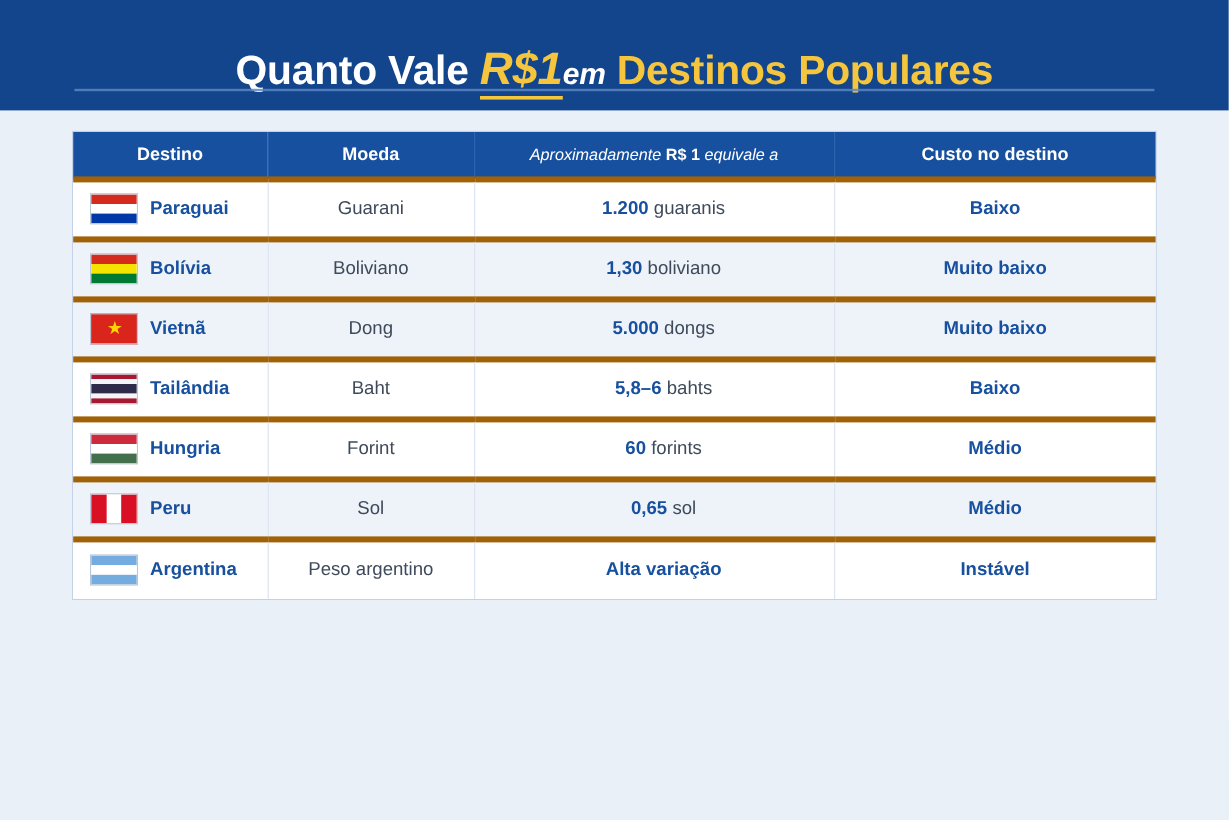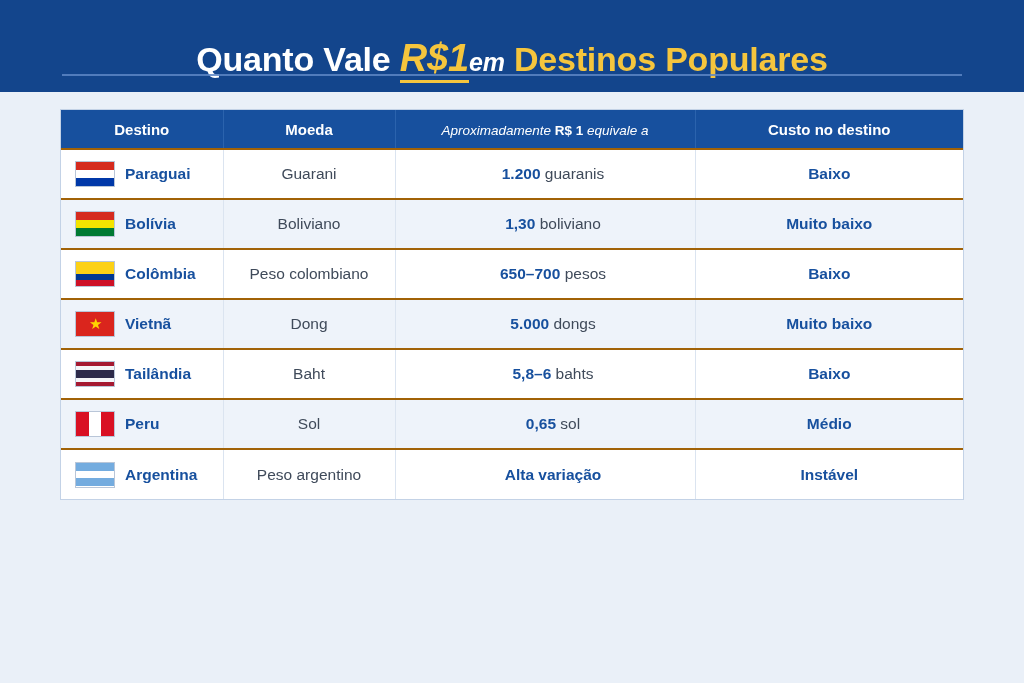--- a/index.html
+++ b/index.html
@@ -98,21 +98,21 @@
   thead th .hdr-sm {
     font-size: 13.5px;
     font-weight: normal;
     font-style: italic;
   }
   thead th .hdr-bold-in { font-weight: bold; font-style: normal; }
 
   tbody td {
     height: 50px;
     font-size: 15.5px;
-    border-top: 2px solid #a16207;
+    border-top: 5px solid #a16207;
     border-right: 1px solid #dbe4f0;
     box-sizing: border-box;
     text-align: center;
     padding: 0 6px;
     vertical-align: middle;
   }
   tbody td:last-child { border-right: none; }
   tbody tr.odd td  { background: #ffffff; }
   tbody tr.even td { background: #eef3fa; }
 
@@ -273,35 +273,20 @@
               <span class="band b1"></span><span class="band b2"></span><span class="band b3"></span><span class="em"></span>
             </span>
             <span class="dest-label">Bolívia</span>
           </div>
         </td>
         <td class="moeda">Boliviano</td>
         <td class="equiv"><b>1,30</b><span class="unit"> boliviano</span></td>
         <td class="custo">Muito baixo</td>
       </tr>
 
-      <tr class="odd">
-        <td class="dest">
-          <div class="dest-inner">
-            <span class="flag fl-co">
-              <span class="band b1"></span>
-                <span class="band b2"></span>
-                <span class="band b3"></span>
-            </span>
-            <span class="dest-label">Colômbia</span>
-          </div>
-        </td>
-        <td class="moeda">Peso colombiano</td>
-        <td class="equiv"><b>650–700</b><span class="unit"> pesos</span></td>
-        <td class="custo">Baixo</td>
-      </tr>
 
       <tr class="even">
         <td class="dest">
           <div class="dest-inner">
             <span class="flag fl-vn">
               <span class="star">★</span>
             </span>
             <span class="dest-label">Vietnã</span>
           </div>
         </td>
@@ -322,20 +307,35 @@
             </span>
             <span class="dest-label">Tailândia</span>
           </div>
         </td>
         <td class="moeda">Baht</td>
         <td class="equiv"><b>5,8–6</b><span class="unit"> bahts</span></td>
         <td class="custo">Baixo</td>
       </tr>
 
 
+      <tr class="odd">
+        <td class="dest">
+          <div class="dest-inner">
+            <span class="flag fl-hu">
+              <span class="band b1"></span>
+                <span class="band b2"></span>
+                <span class="band b3"></span>
+            </span>
+            <span class="dest-label">Hungria</span>
+          </div>
+        </td>
+        <td class="moeda">Forint</td>
+        <td class="equiv"><b>60</b><span class="unit"> forints</span></td>
+        <td class="custo">Médio</td>
+      </tr>
 
       <tr class="even">
         <td class="dest">
           <div class="dest-inner">
             <span class="flag fl-pe">
               <span class="vband v1"></span>
                 <span class="vband v2"></span>
                 <span class="vband v3"></span>
             </span>
             <span class="dest-label">Peru</span>

